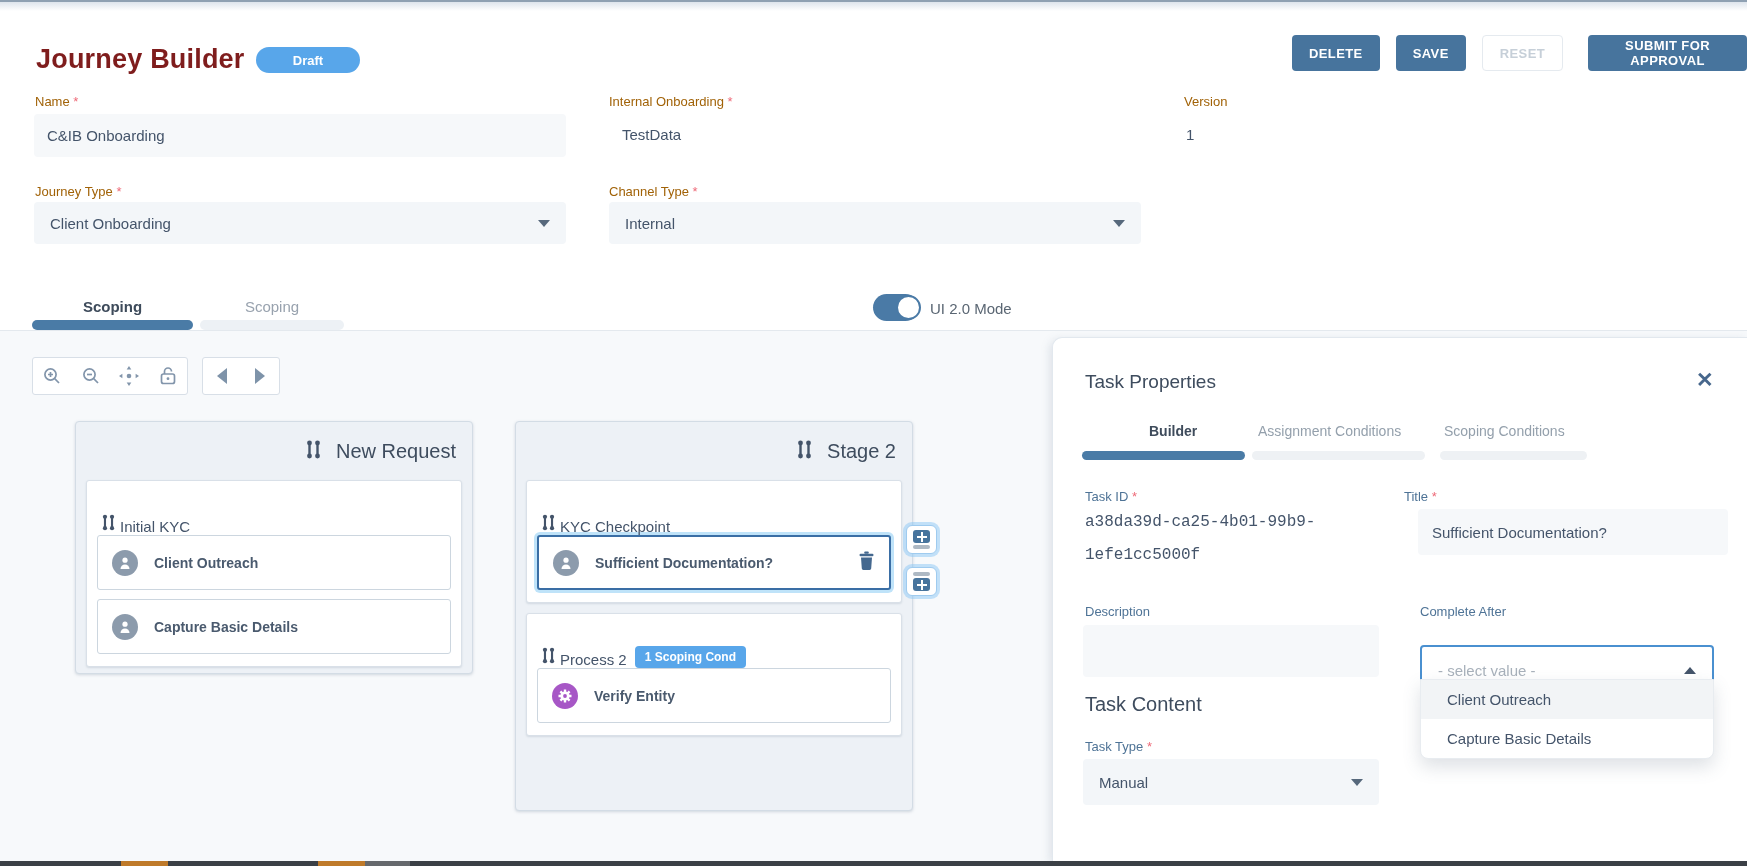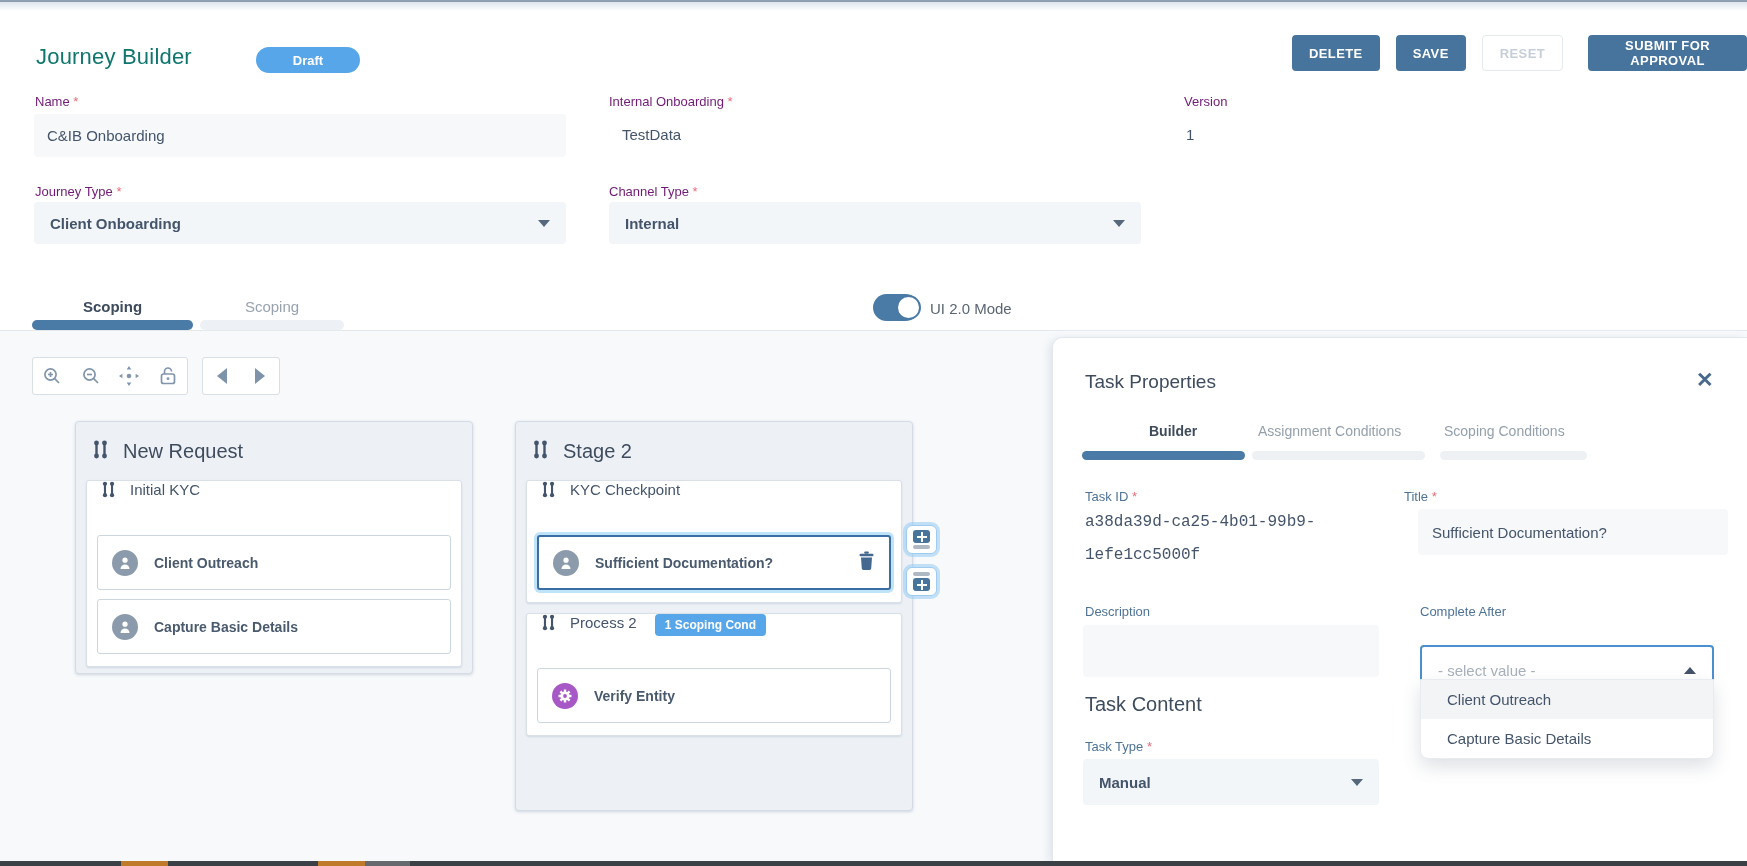--- a/index.html
+++ b/index.html
@@ -6,38 +6,38 @@
   html,body { width:1747px; height:866px; overflow:hidden; }
   body { font-family:"Liberation Sans", sans-serif; background:#fff; color:#44546a; }
   #app { position:relative; width:1747px; height:866px; background:#fff; }
 
   
   .top-line { position:absolute; left:0; top:0; width:100%; height:2px; background:#8ea0b2; }
   .top-fade { position:absolute; left:0; top:2px; width:100%; height:9px;
               background:linear-gradient(#dde4ec,#ffffff); }
 
   
-  .page-title { position:absolute; left:36px; top:44px; font-size:22px; font-weight:400;
-                color:#0f766e; letter-spacing:.2px; }
+  .page-title { position:absolute; left:36px; top:44px; font-size:27px; font-weight:700;
+                color:#7f1d1d; letter-spacing:.2px; }
   .badge-draft { position:absolute; left:256px; top:47px; width:104px; height:26px;
                  background:#58a6ea; border-radius:13px; color:#fff; font-size:13px;
                  font-weight:700; display:flex; align-items:center; justify-content:center; }
   .hdr-btns { position:absolute; top:35px; left:1292px; display:flex; gap:16px; }
   .btn { height:36px; border:none; border-radius:4px; background:#47749d; color:#fff;
          font-family:inherit; font-size:13px; font-weight:700; letter-spacing:.4px; padding:0 17px; cursor:pointer; }
   .btn.disabled { background:#fff; color:#c6cfd8; border:1px solid #e5eaef; cursor:default; }
 
   
-  .f-label { position:absolute; font-size:13px; color:#701a75; }
+  .f-label { position:absolute; font-size:13px; color:#a16207; }
   .req::after { content:" *"; color:#ee6a78; }
   .f-input { position:absolute; background:#f6f8fa; border-radius:4px; height:43px;
              display:flex; align-items:center; padding:0 13px; font-size:15px; color:#44546a; }
   .f-text { position:absolute; font-size:15px; color:#44546a; }
   .f-select { position:absolute; background:#f3f6f9; border-radius:4px; height:42px;
-              display:flex; align-items:center; padding:0 16px; font-size:15px; color:#44546a; cursor:pointer;font-weight:bold; }
+              display:flex; align-items:center; padding:0 16px; font-size:15px; color:#44546a; cursor:pointer; }
   .caret-dn { width:0; height:0; border-left:6px solid transparent; border-right:6px solid transparent;
               border-top:7px solid #56687c; margin-left:auto; }
   .caret-up { width:0; height:0; border-left:6px solid transparent; border-right:6px solid transparent;
               border-bottom:7px solid #44546a; margin-left:auto; }
 
   
   .view-tab-label { position:absolute; top:298px; font-size:15px; text-align:center; }
   .view-tab-bar { position:absolute; top:320px; height:10px; border-radius:5px; }
 
   
@@ -53,25 +53,25 @@
   .tool-group { position:absolute; background:#fff; border:1px solid #d8dfe7; border-radius:3px;
                 display:flex; align-items:center; justify-content:space-around; }
   .tool-btn { display:flex; align-items:center; justify-content:center; width:30px; height:30px; cursor:pointer; }
   .tri-l { width:0; height:0; border-top:8px solid transparent; border-bottom:8px solid transparent;
            border-right:10px solid #7e93a9; }
   .tri-r { width:0; height:0; border-top:8px solid transparent; border-bottom:8px solid transparent;
            border-left:10px solid #7e93a9; }
 
   .stage { position:absolute; width:398px; background:#edf1f6; border:1px solid #d3dce5;
            border-radius:4px; box-shadow:0 1px 3px rgba(90,110,135,.25); padding:0 10px; }
-  .stage-header { height:58px; display:flex; align-items:center; gap:14px; padding:0 6px; }
+  .stage-header { height:58px; display:flex; align-items:center; gap:14px; padding:0 6px;justify-content:flex-end; }
   .stage-title { font-size:20px; color:#3e4c5e; }
   .process-card { background:#fff; border:1px solid #d9e0e8; border-radius:3px;
                   box-shadow:0 1px 2px rgba(90,110,135,.18); padding:0 10px; margin-bottom:10px; }
-  .process-header { height:54px; display:flex; align-items:flex-start; gap:14px; padding:0 4px; }
+  .process-header { height:54px; display:flex; align-items:flex-end; gap:4px; padding:0 4px; }
   .process-title { font-size:15px; color:#44546a; }
   .badge-scoping { background:#58a6ea; color:#fff; font-size:12px; font-weight:700;
                    border-radius:4px; padding:4px 10px; margin-left:4px; }
   .task { height:55px; background:#fff; border:1px solid #ccd6df; border-radius:3px;
           display:flex; align-items:center; gap:16px; padding:0 14px; margin-bottom:9px; cursor:pointer; }
   .task:last-child { margin-bottom:12px; }
   .task-label { font-size:14px; font-weight:600; color:#4a5a6e; }
   .task.selected { border:2px solid #3a6ea5; box-shadow:0 0 0 3px #bfe3f9; }
   .icon-circle { width:26px; height:26px; border-radius:50%; flex:0 0 26px;
                  display:flex; align-items:center; justify-content:center; }

